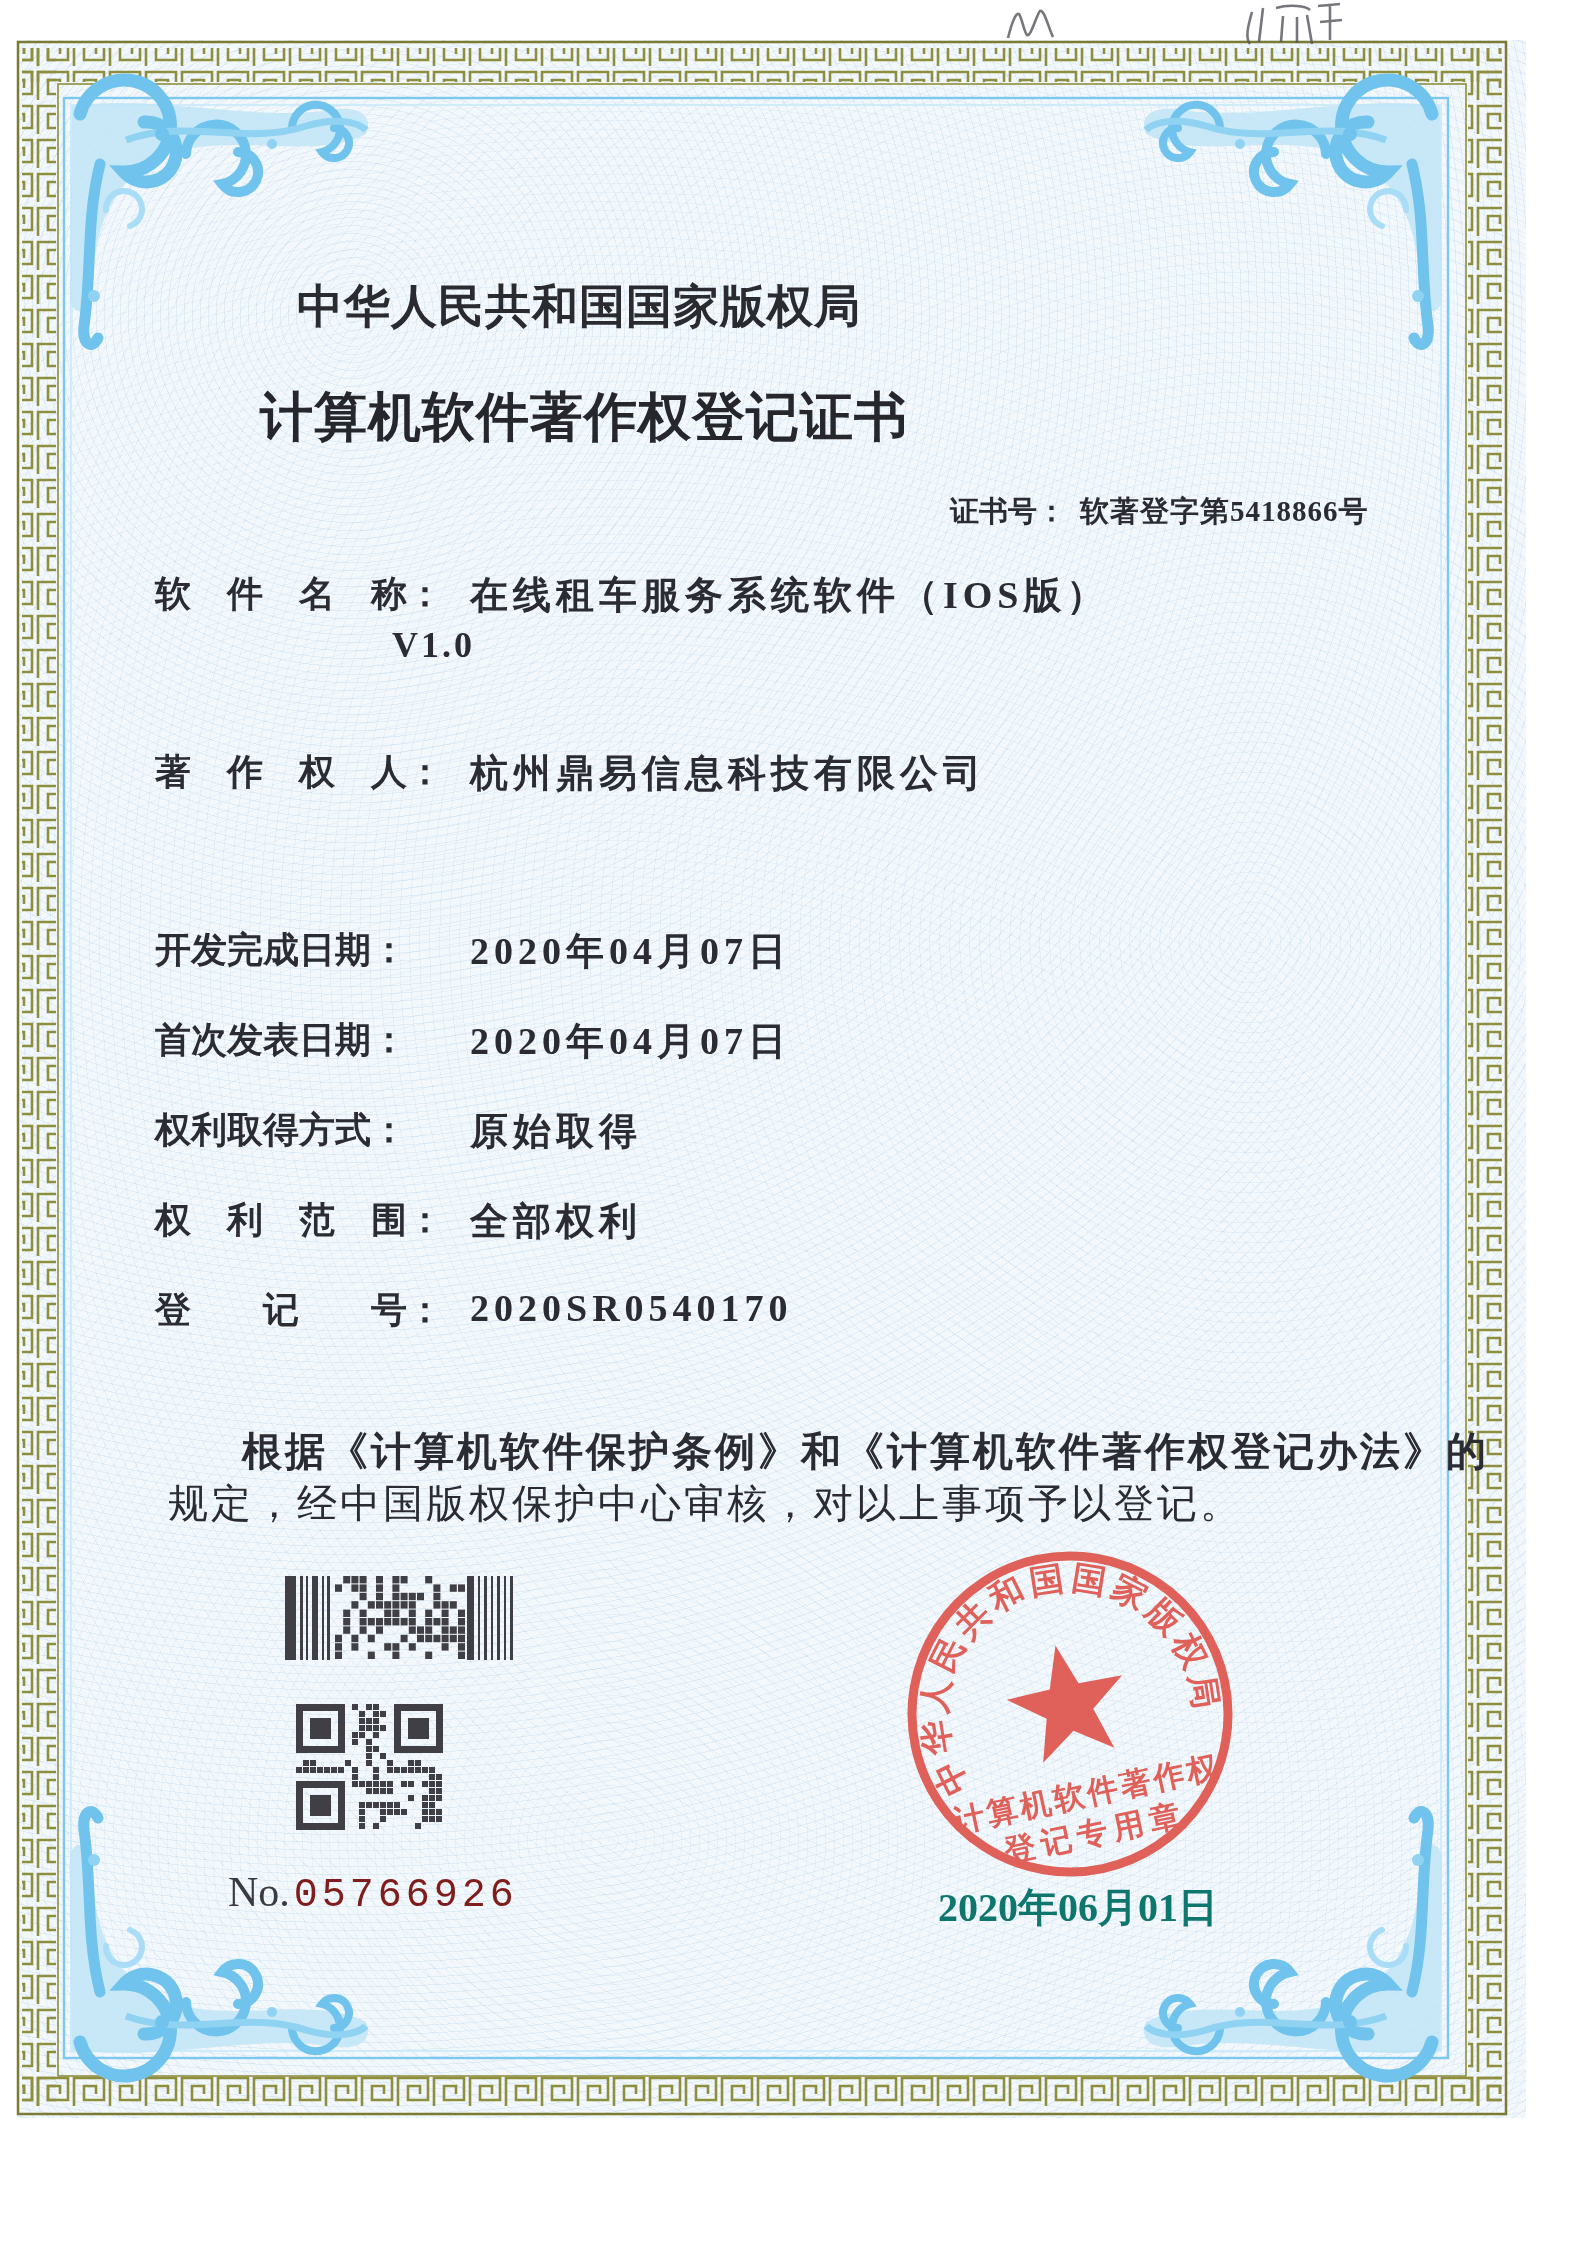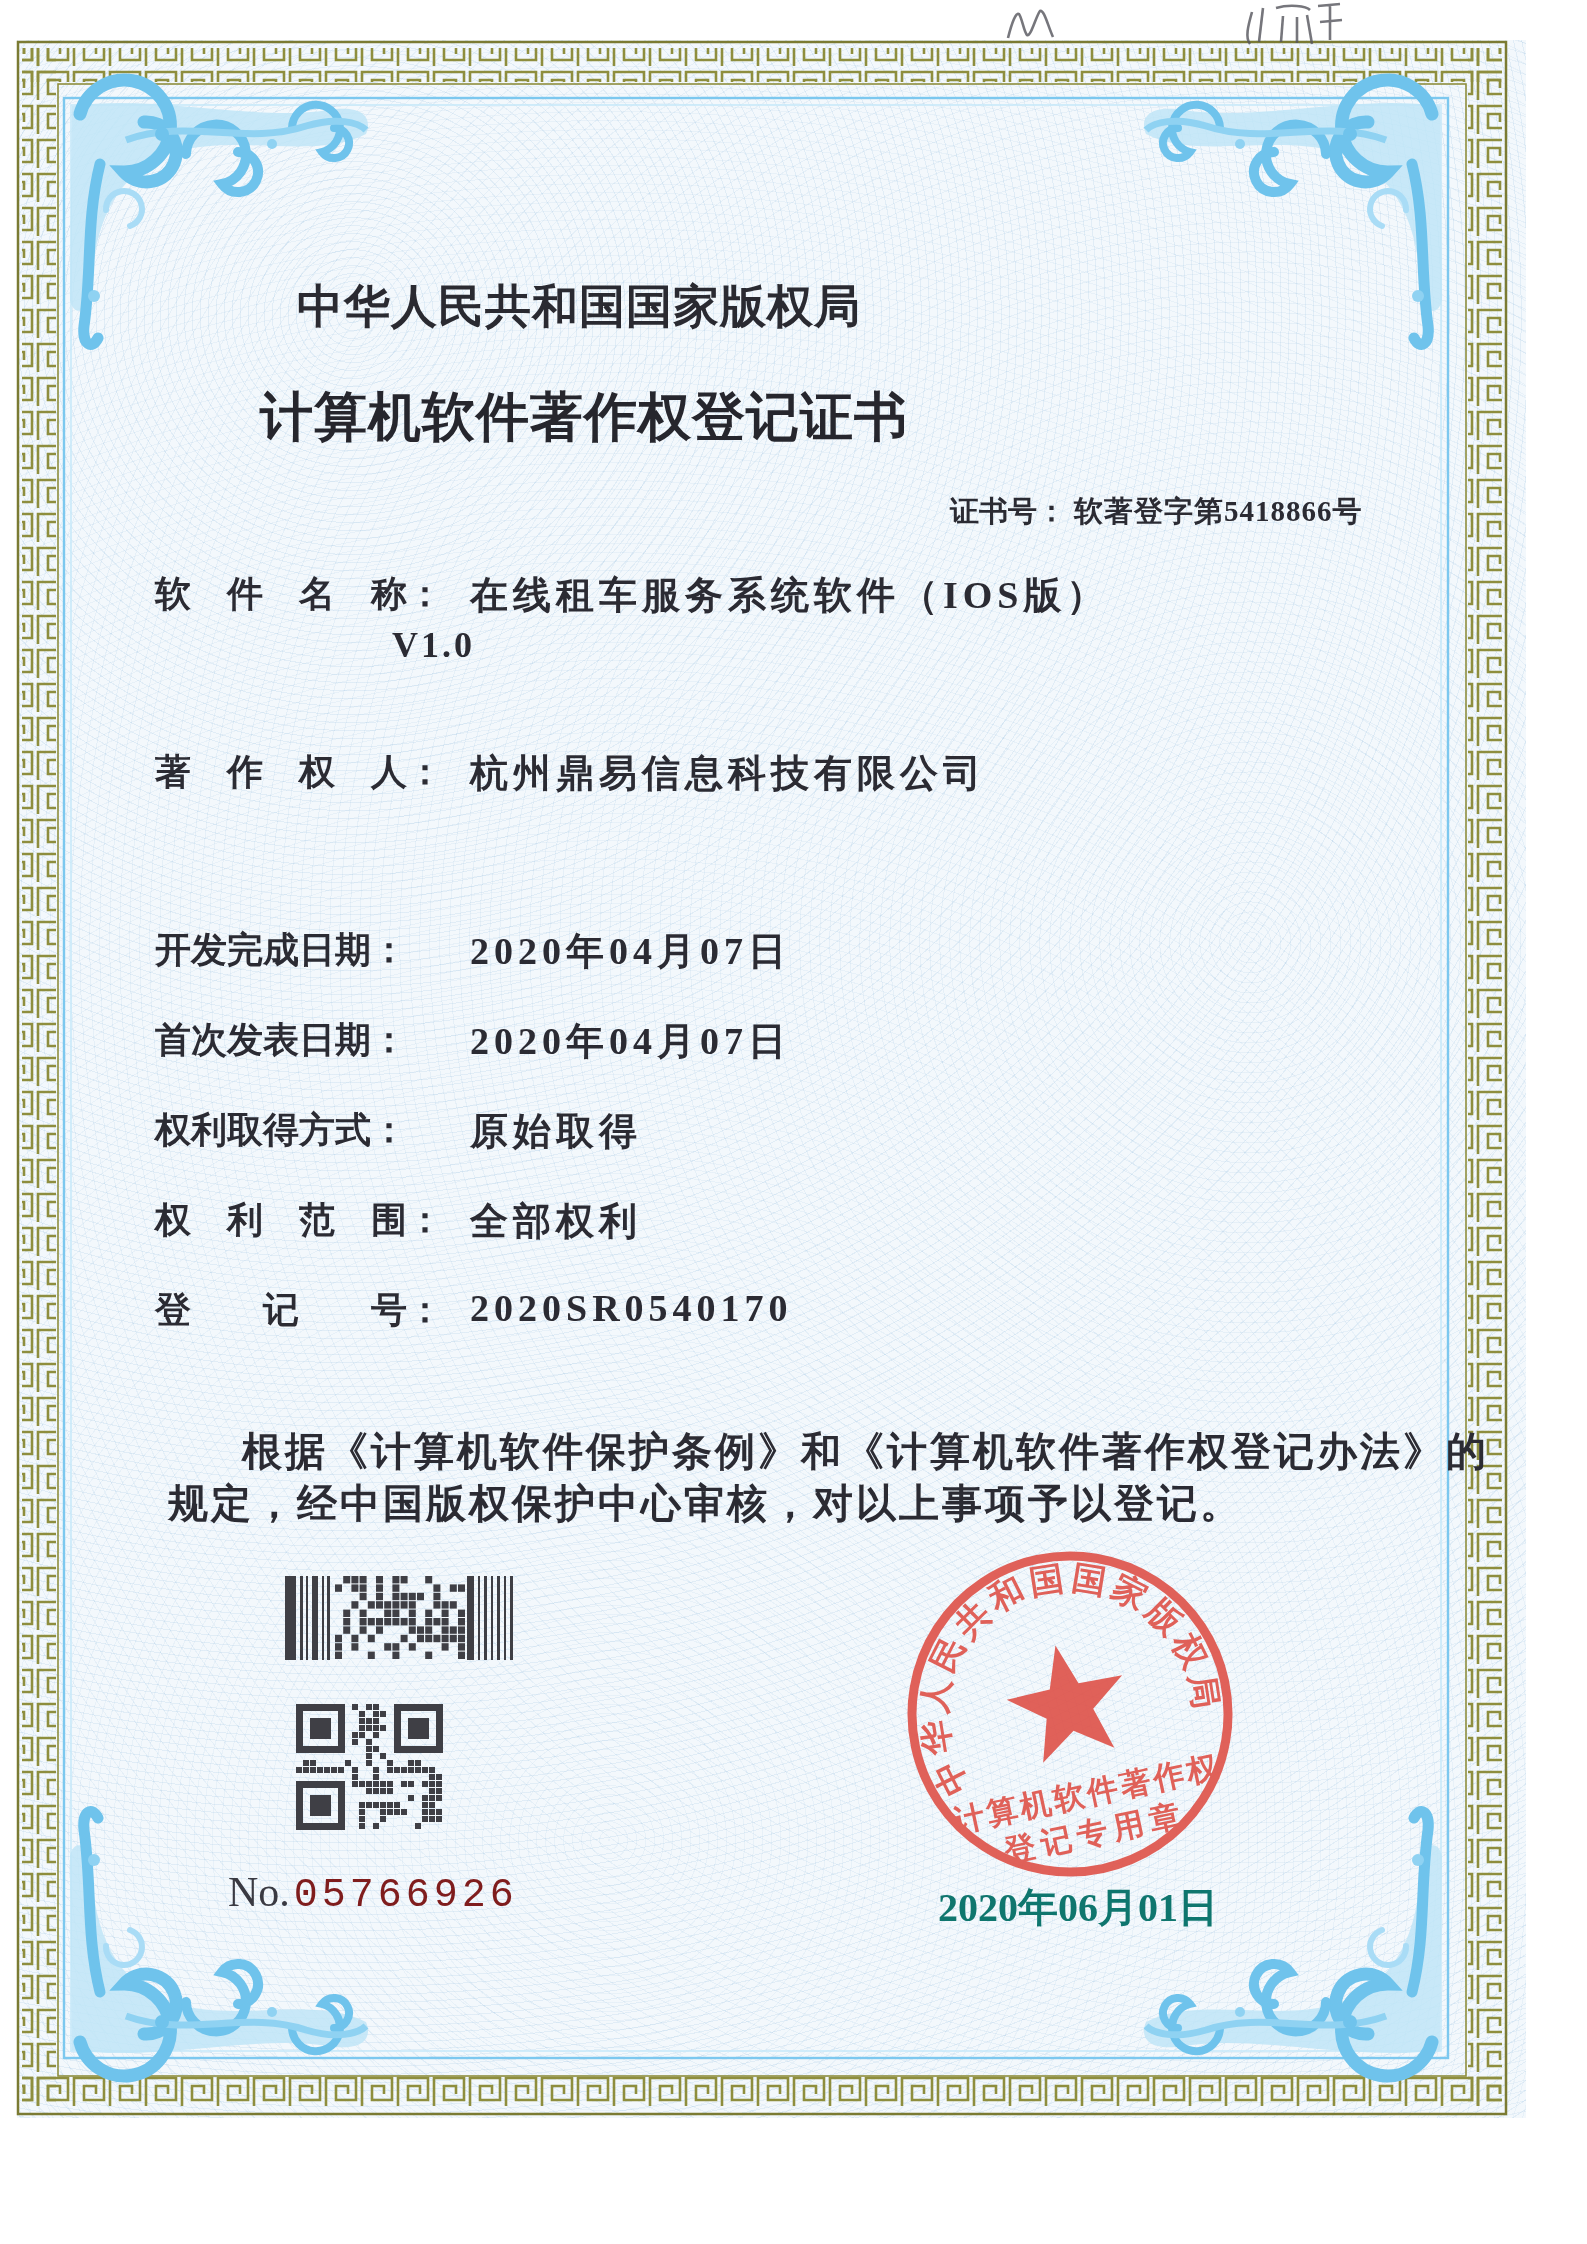--- a/index.html
+++ b/index.html
@@ -25,29 +25,29 @@
   .m-left{position:absolute;left:0;top:0;width:17px;height:100%;background:#fff;}
   .m-right{position:absolute;right:0;top:0;width:77px;height:100%;background:#fff;}
   .m-bottom{position:absolute;left:0;bottom:0;width:100%;height:126px;background:#fff;}
 
   svg.decor{position:absolute;left:0;top:0;pointer-events:none;}
 
   .abs{position:absolute;white-space:nowrap;}
   .authority{left:297px;top:276px;font-size:46px;font-weight:bold;letter-spacing:1px;color:#2a2a31;}
   .cert-title{left:260px;top:382px;font-size:53px;font-weight:bold;letter-spacing:1px;color:#26262d;}
   .certno{left:950px;top:492px;font-size:29px;font-weight:bold;color:#2b2b33;}
-  .certno .val{margin-left:8px;letter-spacing:1px;}
+  .certno .val{margin-left:14px;letter-spacing:1px;}
 
   .frow{left:0;top:0;width:100%;height:46px;font-weight:bold;}
   .frow .lab{position:absolute;left:155px;font-size:36px;letter-spacing:0;}
   .frow .val{position:absolute;left:470px;font-size:38px;letter-spacing:5px;}
   .version{left:392px;top:624px;font-size:36px;font-weight:bold;letter-spacing:3px;}
 
   .stmt1{left:242px;top:1388px;font-size:40px;font-weight:bold;letter-spacing:3px;margin-top:36px;}
-  .stmt2{left:168px;top:1476px;font-size:40px;font-weight:bold;letter-spacing:3px;}
+  .stmt2{left:168px;top:1476px;font-size:40px;font-weight:normal;letter-spacing:3px;}
 
   .serial{left:228px;top:1868px;font-size:42px;color:#3a3a42;}
   .serial .num{color:#7f1d1d;letter-spacing:4px;margin-left:4px;font-family:"Liberation Mono","DejaVu Sans Mono",monospace;font-size:40px;}
 
   .seal-date{left:938px;top:1880px;font-size:40px;font-weight:bold;color:#0f766e;z-index:5;}
 
   .codes{position:absolute;pointer-events:none;}
 </style>
 </head>
 <body>

